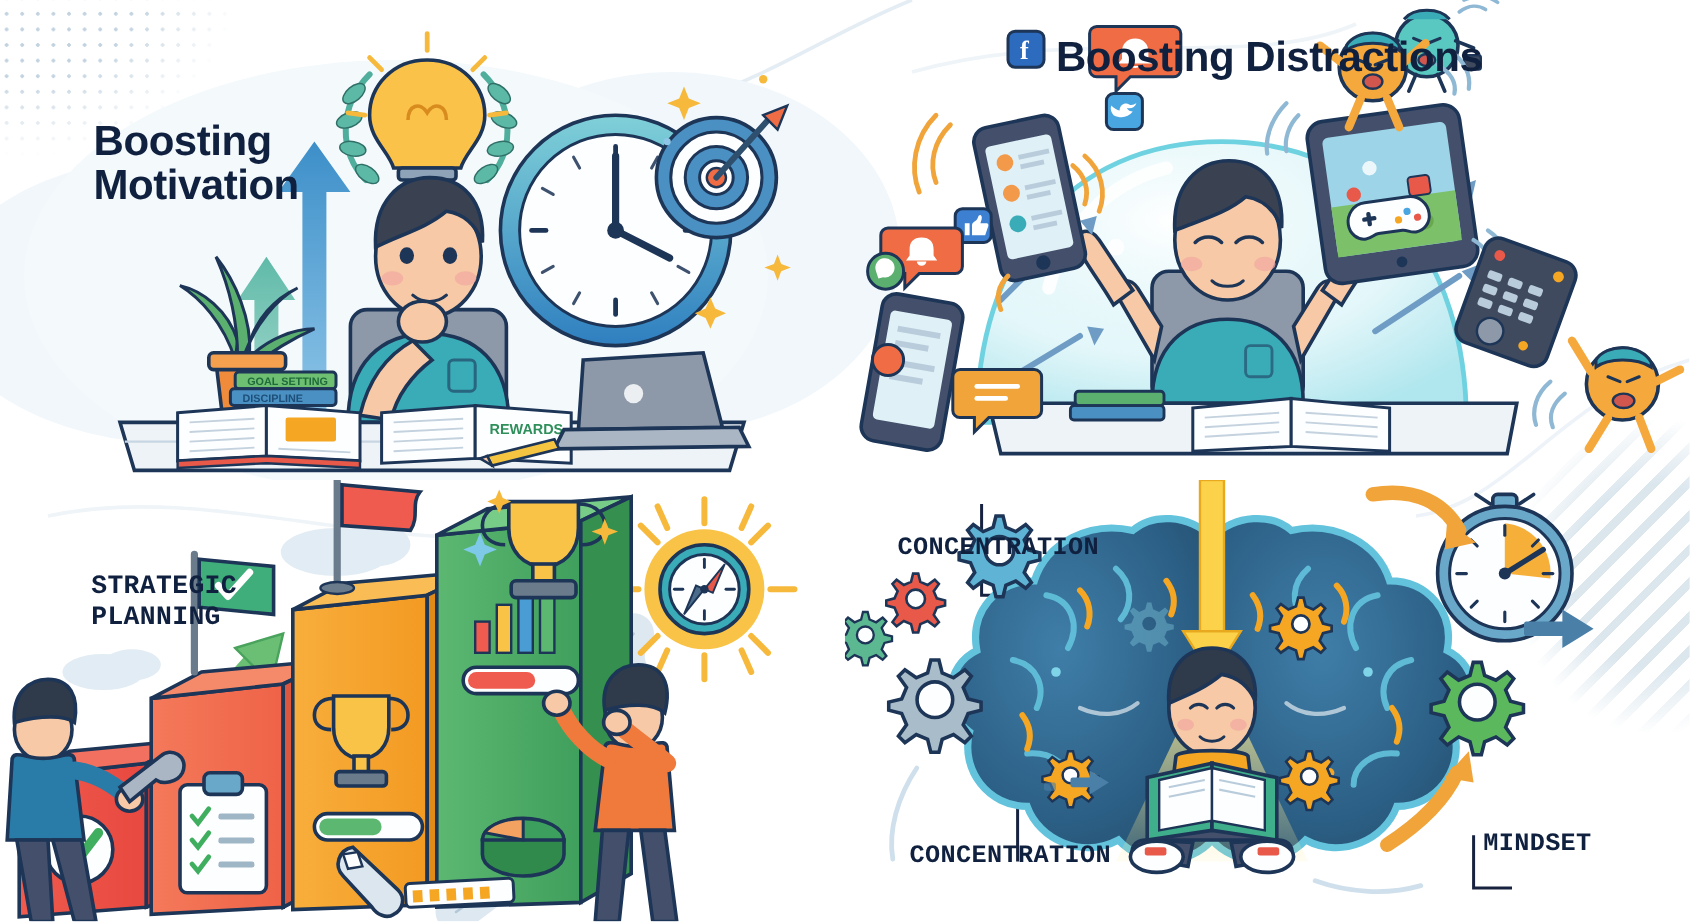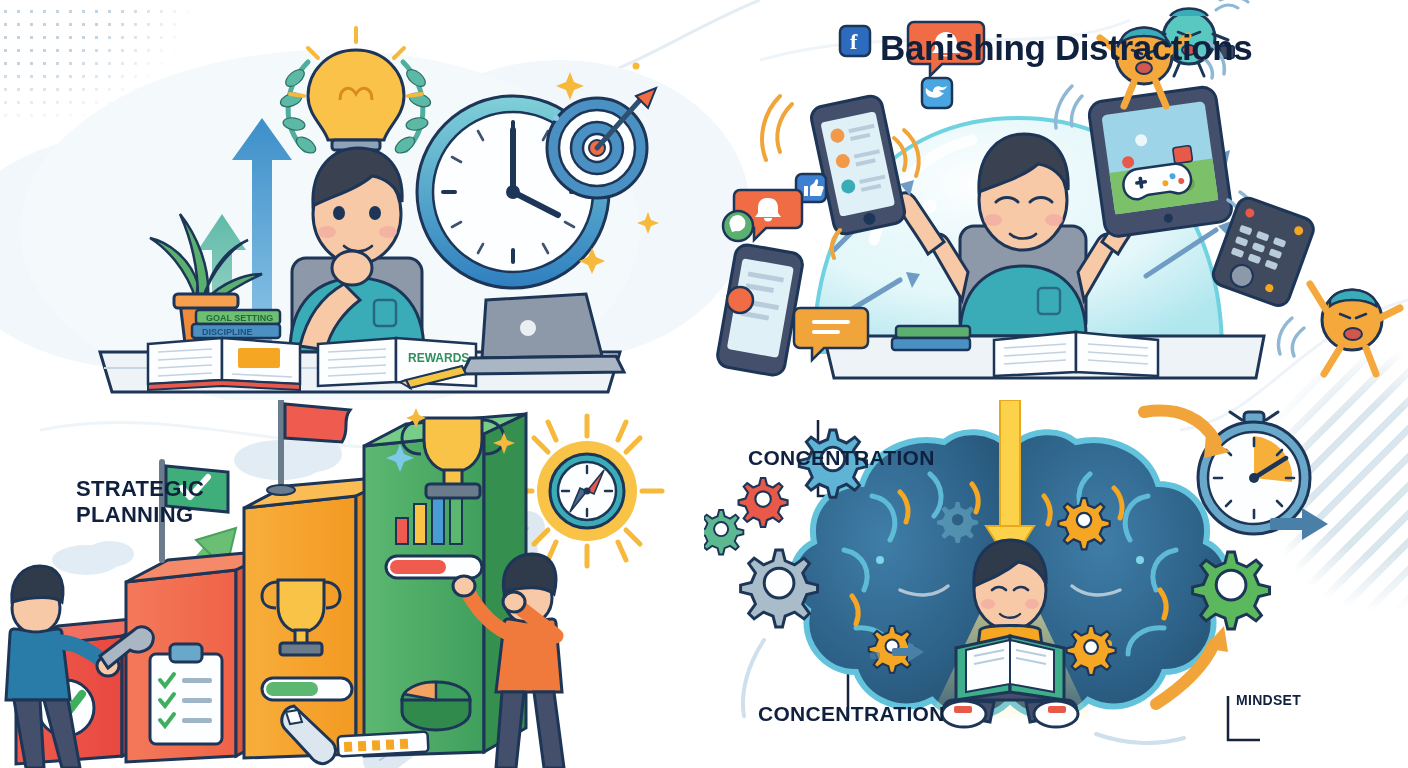--- a/index.html
+++ b/index.html
@@ -35,27 +35,27 @@
 
   
   .title {
     position:absolute; color:#10203f; font-weight:700;
     letter-spacing:-0.4px; line-height:1.05; white-space:pre-line;
   }
   #t-boost { left:78px;  top:100px; font-size:35px; }
   #t-banish{ left:880px; top:30px;  font-size:35px; }
   .caplabel {
     position:absolute; color:#10203f; font-weight:700;
-    font-size:22px; letter-spacing:.3px; line-height:1.18; white-space:pre-line;
+    font-size:22px; letter-spacing:.3px; line-height:1.18; white-space:pre-line;font-family:Liberation Mono, monospace;
   }
   #l-strategic { left:76px;  top:476px; }
   #l-task      { left:566px; top:618px; }
   #l-conc1     { left:748px; top:446px; font-size:21px; }
   #l-conc2     { left:758px; top:702px; font-size:21px; }
-  #l-mindset   { left:1236px;top:692px; font-size:14px; }
+  #l-mindset   { left:1236px;top:692px; font-size:21px; }
 </style>
 </head>
 <body>
 
 <div id="canvas">
 
   <div class="bg-dots"></div>
   <div class="bg-stripes"></div>
 
   <svg class="swoosh" width="1408" height="768" viewBox="0 0 1408 768" style="left:0;top:0">
@@ -231,20 +231,22 @@
         <path d="M486,300 L586,294 L602,356 L482,358 Z" fill="#8d98a8" stroke="#1d3557" stroke-width="3"></path>
         <ellipse cx="528" cy="328" rx="8" ry="8" fill="#fdfeff" opacity=".85"></ellipse>
         <path d="M470,358 L616,356 L624,372 L462,374 Z" fill="#aab6c4" stroke="#1d3557" stroke-width="3"></path>
       </g>
       <g>
         <path d="M406,380 L462,366 L466,374 L410,388 Z" fill="#f5c542" stroke="#1d3557" stroke-width="2.2"></path>
         <path d="M400,382 L410,388 L406,380 Z" fill="#f7c9a6" stroke="#1d3557" stroke-width="2"></path>
       </g>
     </svg>
   </div>
+  <div class="title" id="t-boost">Boosting
+Motivation</div>
 
   <div class="quad" id="q-tr">
     <svg width="704" height="400" viewBox="0 0 704 400">
       <defs>
         <radialGradient id="gBubble" cx="40%" cy="28%" r="78%">
           <stop offset="0%" stop-color="#ffffff" stop-opacity=".95"></stop>
           <stop offset="62%" stop-color="#cdf0f5" stop-opacity=".55"></stop>
           <stop offset="100%" stop-color="#6fd2e0" stop-opacity=".55"></stop>
         </radialGradient>
       </defs>
@@ -472,21 +474,21 @@
           <line x1="28" y1="90" x2="12" y2="116"></line>
             <line x1="54" y1="90" x2="64" y2="116"></line>
         </g>
         <g stroke="#8fb8d4" stroke-width="3.5" fill="none" stroke-linecap="round">
           <path d="M-8,70 C-18,78 -22,88 -18,98"></path>
             <path d="M-20,60 C-32,70 -36,84 -32,96"></path>
         </g>
       </g>
     </svg>
   </div>
-  <div class="title" id="t-banish">Banishing Distractions</div>
+  <div class="title" id="t-banish">Boosting Distractions</div>
 
   <div class="quad" id="q-bl">
     <svg width="704" height="368" viewBox="0 0 704 368">
       <defs>
         <linearGradient id="gBar1" x1="0" y1="0" x2="1" y2="0">
             <stop offset="0%" stop-color="#ef5b4e"></stop>
             <stop offset="100%" stop-color="#e8483f"></stop>
           </linearGradient>
         <linearGradient id="gBar2" x1="0" y1="0" x2="1" y2="0">
             <stop offset="0%" stop-color="#f4795a"></stop>

